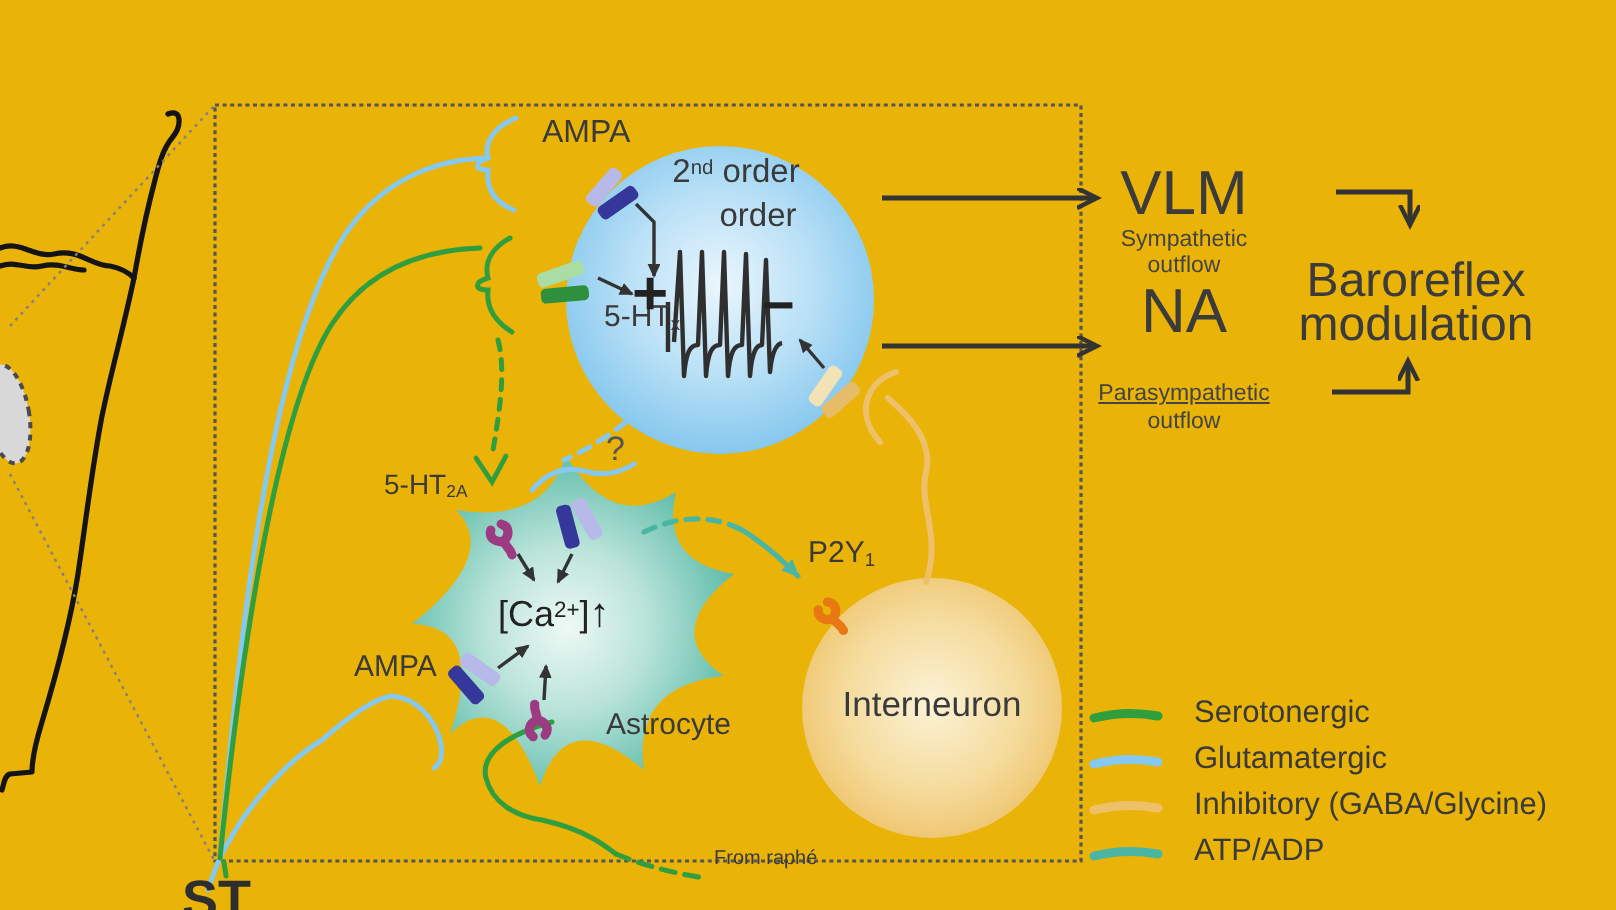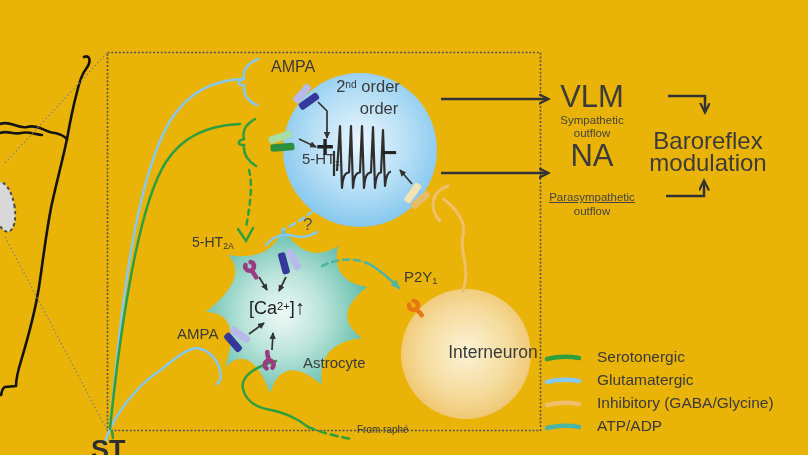--- a/index.html
+++ b/index.html
@@ -179,21 +179,21 @@
 </div>
 
 <div class="lbl" style="left:177px;top:326px;font-size:15px;">AMPA</div>
 
 <div class="lbl" style="left:303px;top:355px;font-size:15px;">Astrocyte</div>
 
 <div class="lbl" style="left:404px;top:269px;font-size:15px;">
   <span>P2Y</span><sub class="s">1</sub>
 </div>
 
-<div class="lbl ctr" style="left:466px;top:343px;font-size:17.5px;margin-left:27px;">Interneuron</div>
+<div class="lbl ctr" style="left:466px;top:343px;font-size:17.5px;">Interneuron</div>
 
 <div class="lbl" style="left:357px;top:425px;font-size:10px;">From raphé</div>
 
 <div class="lbl" style="left:91px;top:436px;font-size:27px;font-weight:600;color:#2e2e2e;">ST</div>
 
 <div class="lbl ctr" style="left:592px;top:81px;font-size:31px;color:#3b3b3b;">VLM</div>
 <div class="lbl ctr" style="left:592px;top:114px;font-size:11.5px;color:#444;">Sympathetic</div>
 <div class="lbl ctr" style="left:592px;top:127px;font-size:11.5px;color:#444;">outflow</div>
 
 <div class="lbl ctr" style="left:592px;top:140px;font-size:31px;color:#3b3b3b;">NA</div>

